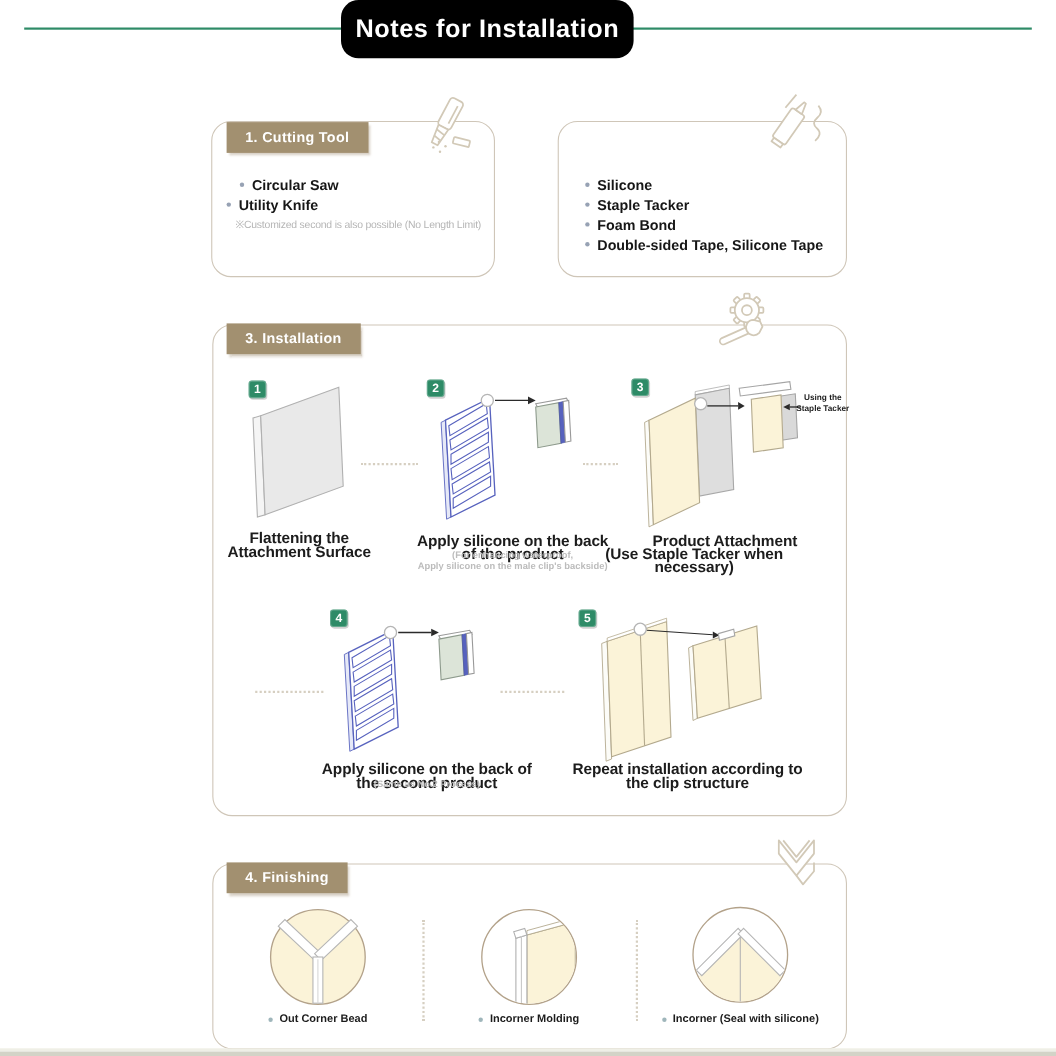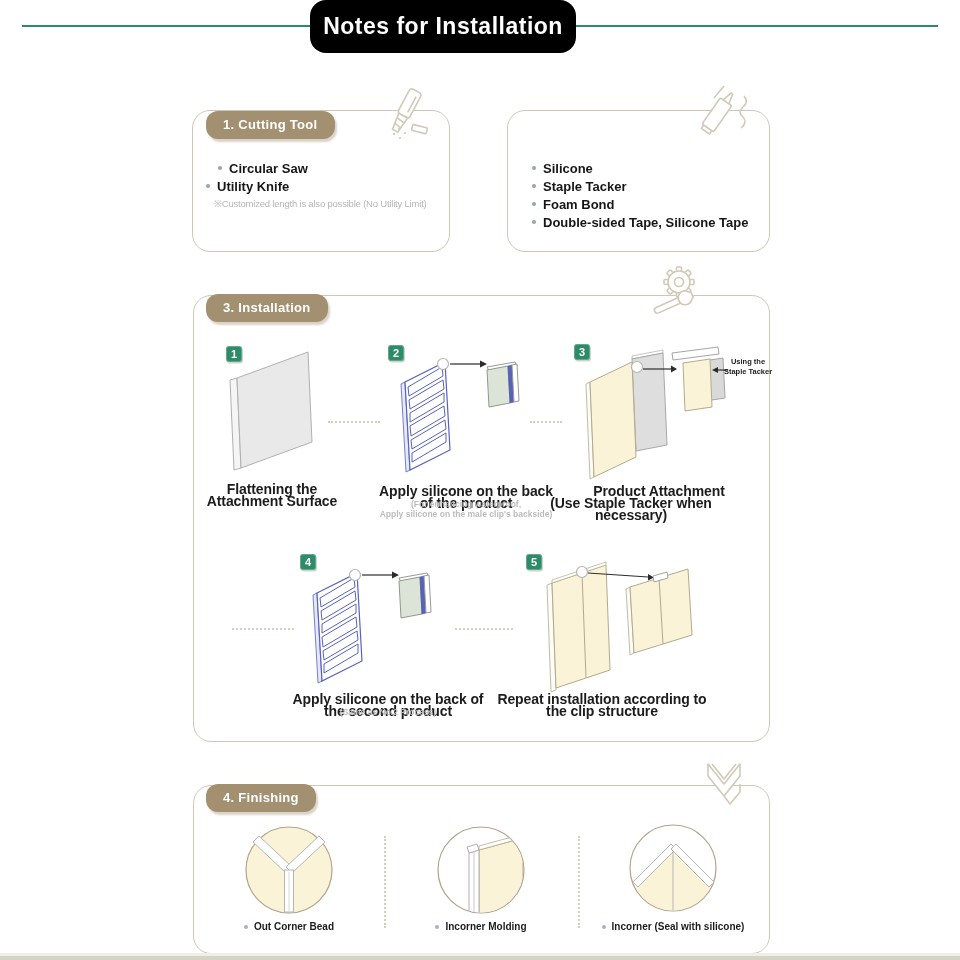--- a/index.html
+++ b/index.html
@@ -4,21 +4,21 @@
 <style>
   html,body{margin:0;padding:0;background:#fff;}
   .canvas{position:relative;width:960px;height:960px;background:#fff;overflow:hidden;
           font-family:"Liberation Sans",sans-serif;}
   .hline{position:absolute;left:22px;width:916px;top:25px;height:2px;background:#2e8b67;z-index:1;}
   .banner{position:absolute;left:310px;top:0;width:266px;height:53px;background:#000000;
           border-radius:16px;z-index:2;display:flex;align-items:center;justify-content:center;}
   .banner span{color:#fff;font-weight:bold;font-size:23px;letter-spacing:.5px;}
   .box{position:absolute;border:1.6px solid #cfc6b8;border-radius:18px;background:#fff;}
   .tab{position:absolute;background:#a29070;color:#fff;font-weight:bold;font-size:13px;
-       line-height:28px;height:28px;padding:0 17px;border-radius:12px;letter-spacing:.3px;
+       line-height:28px;height:28px;padding:0 17px;border-radius:0;letter-spacing:.3px;
        box-shadow:2px 3px 2px rgba(150,130,100,.35);z-index:3;white-space:nowrap;}
   .li{position:absolute;display:flex;align-items:center;gap:7px;height:18px;
       font-size:13px;font-weight:bold;color:#161616;white-space:nowrap;}
   .dot{width:4px;height:4px;border-radius:50%;background:#97a2b4;flex:0 0 auto;}
   .note{position:absolute;font-size:9.5px;color:#b5b5b5;letter-spacing:-.2px;white-space:nowrap;}
   .badge{position:absolute;width:16px;height:16px;background:#2e8b67;border-radius:3px;
          color:#fff;font-weight:bold;font-size:11px;line-height:16px;text-align:center;
          box-shadow:1px 1.5px 0 rgba(0,0,0,.18), inset 0 0 0 1px rgba(255,255,255,.25);z-index:3;}
   .cap{position:absolute;font-weight:bold;font-size:14px;color:#1c1c1c;text-align:center;
        line-height:11.5px;letter-spacing:-.1px;}
@@ -64,21 +64,21 @@
     </g>
   </svg>
   <div class="li" style="left:218px;top:159px;">
     <span class="dot"></span>
     <span>Circular Saw</span>
   </div>
   <div class="li" style="left:206px;top:177px;">
     <span class="dot"></span>
     <span>Utility Knife</span>
   </div>
-  <div class="note" style="left:214px;top:197px;">※Customized length is also possible (No Utility Limit)</div>
+  <div class="note" style="left:214px;top:197px;">※Customized second is also possible (No Length Limit)</div>
 
   <div class="box" style="left:507px;top:110px;width:261px;height:140px;"></div>
   <svg style="left:694px;top:84px;" width="62" height="58" viewBox="0 0 62 58">
     <g stroke="#d2c9b7" fill="#fff" stroke-width="1.6" stroke-linejoin="round">
       <g transform="translate(8,40) rotate(-55)">
         <rect x="0" y="0" width="32" height="14" rx="2"></rect>
         <rect x="-4" y="2" width="4" height="10"></rect>
         <polygon points="32,3.5 42,6 42,8 32,10.5"></polygon>
       </g>
       <path d="M50,12 q5,6 -1,11 q-6,5 0,10 q5,5 -2,11" fill="none"></path>
@@ -222,21 +222,21 @@
     <polygon points="12,25 66,7 66,10 12,28" fill="#fff" stroke="#b3a98d" stroke-width=".7"></polygon>
     <line x1="42" y1="18" x2="46" y2="123" stroke="#b3a98d" stroke-width="1"></line>
     <circle cx="42" cy="17" r="5.5" fill="#fff" stroke="#b5b5b5" stroke-width="1.2"></circle>
     <line x1="48" y1="18" x2="108" y2="22" stroke="#2b2b2b" stroke-width="1"></line>
     <polygon points="108,19 114,22.5 108,25.5" fill="#2b2b2b"></polygon>
     <polygon points="86,34 90,32 94,98 90,100" fill="#fcfcf8" stroke="#b3a98d" stroke-width=".8"></polygon>
     <polygon points="90,32 148,14 152,80 94,98" fill="#fbf3d8" stroke="#b3a98d" stroke-width="1"></polygon>
     <line x1="119" y1="23" x2="123" y2="89" stroke="#b3a98d" stroke-width="1"></line>
     <polygon points="113,21 127,17 128,23 114,27" fill="#fff" stroke="#a5a5a5" stroke-width="1"></polygon>
   </svg>
-  <div class="cap" style="left:492px;top:694px;width:220px;">Repeat installation according to the clip structure</div>
+  <div class="cap" style="left:515px;top:694px;width:220px;">Repeat installation according to the clip structure</div>
 
   <div class="box" style="left:193px;top:785px;width:575px;height:167px;"></div>
   <div class="tab" style="left:206px;top:784px;">
     <span>4. Finishing</span>
   </div>
   <svg style="left:700px;top:758px;" width="48" height="56" viewBox="0 0 48 56">
     <g stroke="#d2c9b7" fill="#fff" stroke-width="1.6" stroke-linejoin="round">
       <path d="M8,6 L24,26 L40,6 L40,18 L24,38 L8,18 Z"></path>
       <path d="M12,6 L24,21 L36,6" fill="none"></path>
       <path d="M24,38 L30,46 L40,34 L40,26" fill="none"></path>

